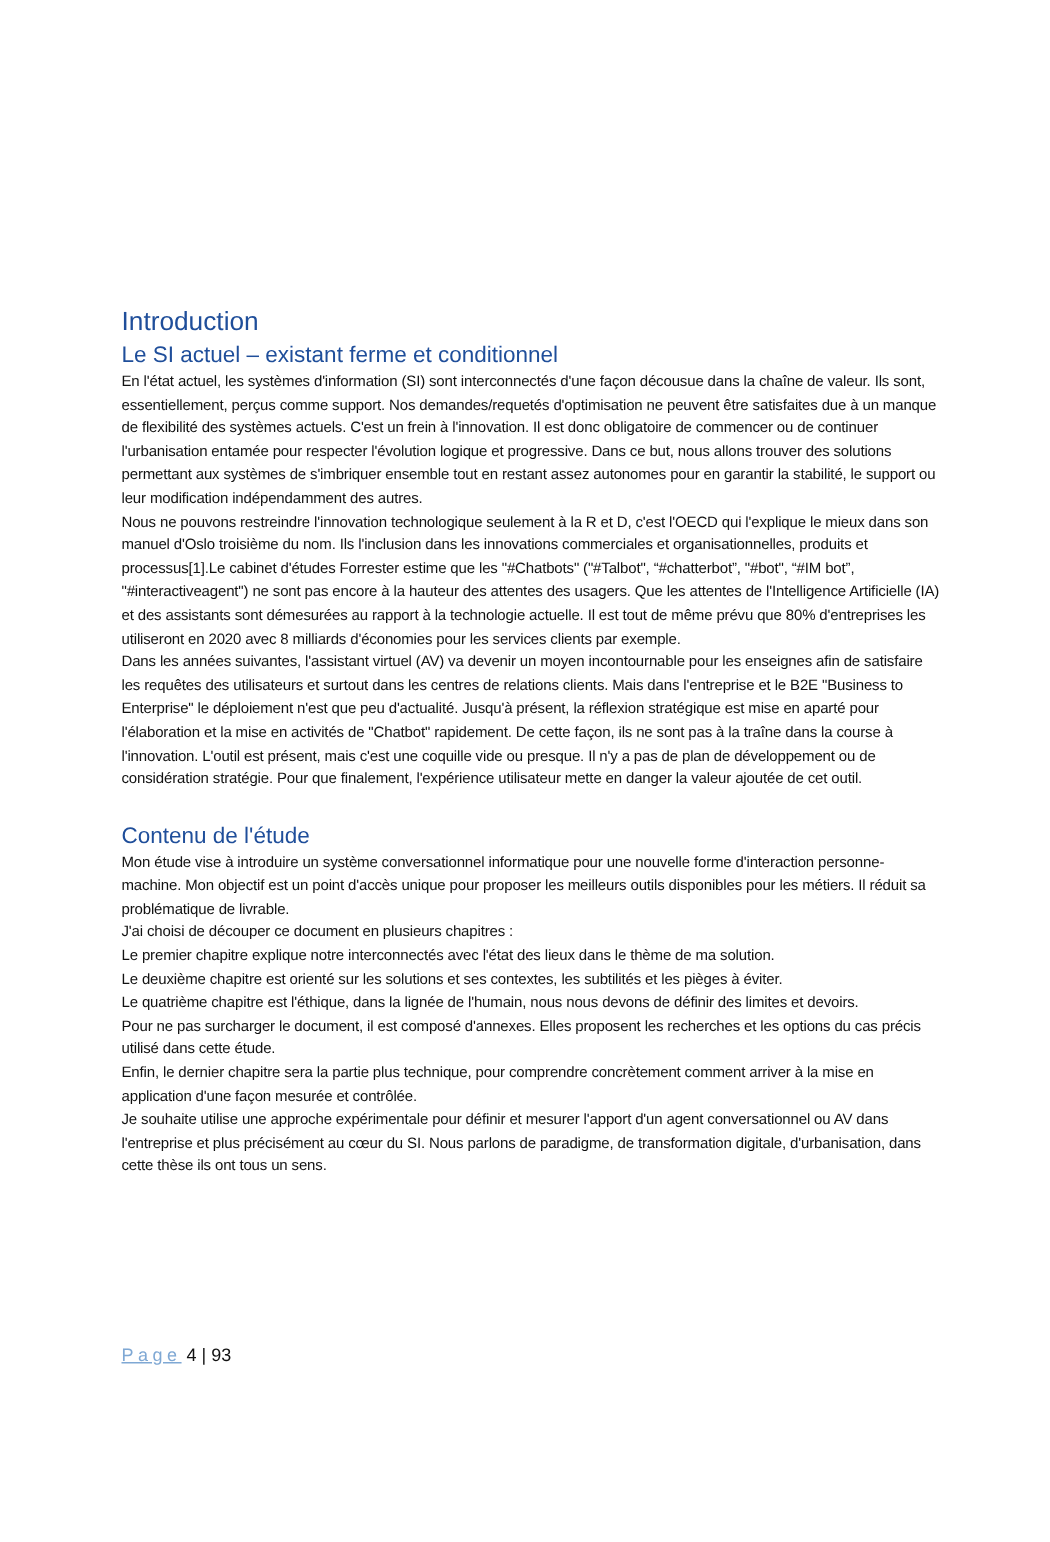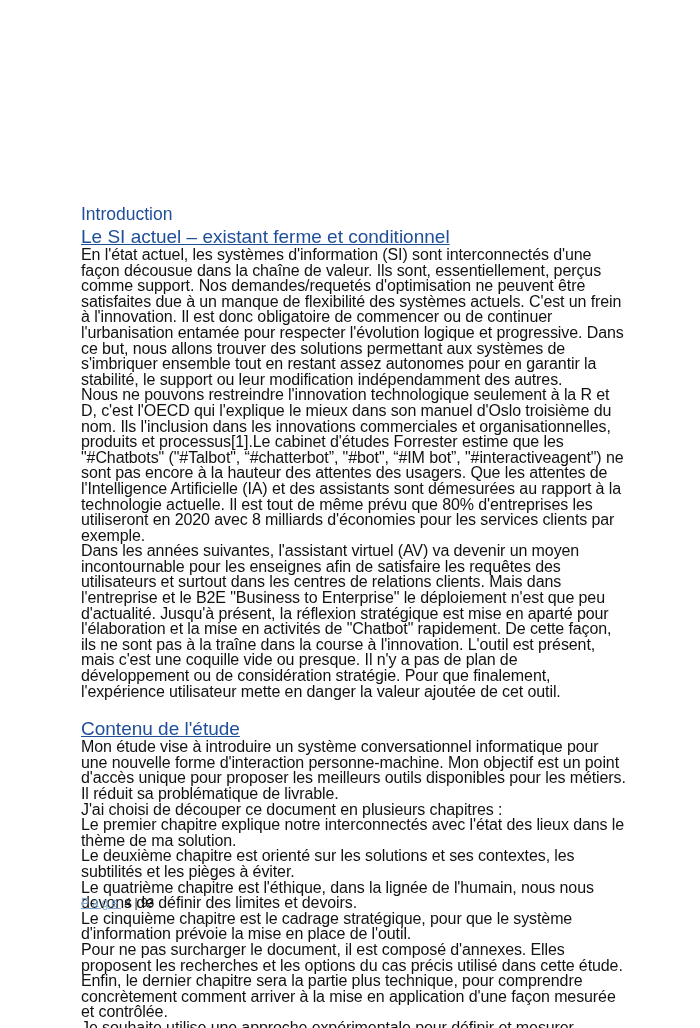--- a/index.html
+++ b/index.html
@@ -1,21 +1,21 @@
 <!DOCTYPE html>
 <html><head>
 <meta charset="utf-8">
 <style>
   html, body { margin: 0; padding: 0; background: #ffffff; }
   body { width: 700px; height: 1028px; position: relative; overflow: hidden; }
   .page { position: absolute; left: 81px; top: 154px; width: 548px; font-family: "Liberation Sans", sans-serif; color: #111; margin-top: 48px; }
   .h1 { font-size: 17.5px; color: #1f4e9a; line-height: 24px; margin: 0; font-weight: normal; }
-  .h2 { font-size: 19px; color: #1f4e9a; line-height: 21px; margin: 0; font-weight: normal; text-decoration: underline; }
+  .h2 { font-size: 15px; color: #1f4e9a; line-height: 21px; margin: 0; font-weight: normal; }
   .h2.spaced { margin-top: 19px; }
-  .p { font-size: 16px; line-height: 15.6px; margin: 0; letter-spacing: -0.1px; }
+  .p { font-size: 10px; line-height: 15.6px; margin: 0; letter-spacing: -0.1px; }
   .footer { position: absolute; left: 81px; top: 896px; font-family: "Liberation Sans", sans-serif; font-size: 12px; }
   .footer .pg { color: #7fa8d4; letter-spacing: 3px; text-decoration: underline; }
   .footer .num { color: #111; }
 </style>
 </head>
 <body>
 
 <div class="page">
   <h1 class="h1">Introduction</h1>
 
@@ -23,21 +23,20 @@
   <p class="p">En l'état actuel, les systèmes d'information (SI) sont interconnectés d'une façon décousue dans la chaîne de valeur. Ils sont, essentiellement, perçus comme support. Nos demandes/requetés d'optimisation ne peuvent être satisfaites due à un manque de flexibilité des systèmes actuels. C'est un frein à l'innovation. Il est donc obligatoire de commencer ou de continuer l'urbanisation entamée pour respecter l'évolution logique et progressive. Dans ce but, nous allons trouver des solutions permettant aux systèmes de s'imbriquer ensemble tout en restant assez autonomes pour en garantir la stabilité, le support ou leur modification indépendamment des autres.</p>
   <p class="p">Nous ne pouvons restreindre l'innovation technologique seulement à la R et D, c'est l'OECD qui l'explique le mieux dans son manuel d'Oslo troisième du nom. Ils l'inclusion dans les innovations commerciales et organisationnelles, produits et processus[1].Le cabinet d'études Forrester estime que les "#Chatbots" ("#Talbot", “#chatterbot”, "#bot", “#IM bot”, "#interactiveagent") ne sont pas encore à la hauteur des attentes des usagers. Que les attentes de l'Intelligence Artificielle (IA) et des assistants sont démesurées au rapport à la technologie actuelle. Il est tout de même prévu que 80% d'entreprises les utiliseront en 2020 avec 8 milliards d'économies pour les services clients par exemple.</p>
   <p class="p">Dans les années suivantes, l'assistant virtuel (AV) va devenir un moyen incontournable pour les enseignes afin de satisfaire les requêtes des utilisateurs et surtout dans les centres de relations clients. Mais dans l'entreprise et le B2E "Business to Enterprise" le déploiement n'est que peu d'actualité. Jusqu'à présent, la réflexion stratégique est mise en aparté pour l'élaboration et la mise en activités de "Chatbot" rapidement. De cette façon, ils ne sont pas à la traîne dans la course à l'innovation. L'outil est présent, mais c'est une coquille vide ou presque. Il n'y a pas de plan de développement ou de considération stratégie. Pour que finalement, l'expérience utilisateur mette en danger la valeur ajoutée de cet outil.</p>
 
   <h2 class="h2 spaced">Contenu de l'étude</h2>
   <p class="p">Mon étude vise à introduire un système conversationnel informatique pour une nouvelle forme d'interaction personne-machine. Mon objectif est un point d'accès unique pour proposer les meilleurs outils disponibles pour les métiers. Il réduit sa problématique de livrable.</p>
   <p class="p">J'ai choisi de découper ce document en plusieurs chapitres :</p>
   <p class="p">Le premier chapitre explique notre interconnectés avec l'état des lieux dans le thème de ma solution.</p>
   <p class="p">Le deuxième chapitre est orienté sur les solutions et ses contextes, les subtilités et les pièges à éviter.</p>
   <p class="p">Le quatrième chapitre est l'éthique, dans la lignée de l'humain, nous nous devons de définir des limites et devoirs.</p>
-  <p class="p">Le cinquième chapitre est le cadrage stratégique, pour que le système d'information prévoie la mise en place de l'outil.</p>
   <p class="p">Pour ne pas surcharger le document, il est composé d'annexes. Elles proposent les recherches et les options du cas précis utilisé dans cette étude.</p>
   <p class="p">Enfin, le dernier chapitre sera la partie plus technique, pour comprendre concrètement comment arriver à la mise en application d'une façon mesurée et contrôlée.</p>
   <p class="p">Je souhaite utilise une approche expérimentale pour définir et mesurer l'apport d'un agent conversationnel ou AV dans l'entreprise et plus précisément au cœur du SI. Nous parlons de paradigme, de transformation digitale, d'urbanisation, dans cette thèse ils ont tous un sens.</p>
 </div>
 
 <div class="footer">
   <span class="pg">Page</span>
   <span class="num">4</span>
   <span class="num">|</span>
   <span class="num">93</span>

